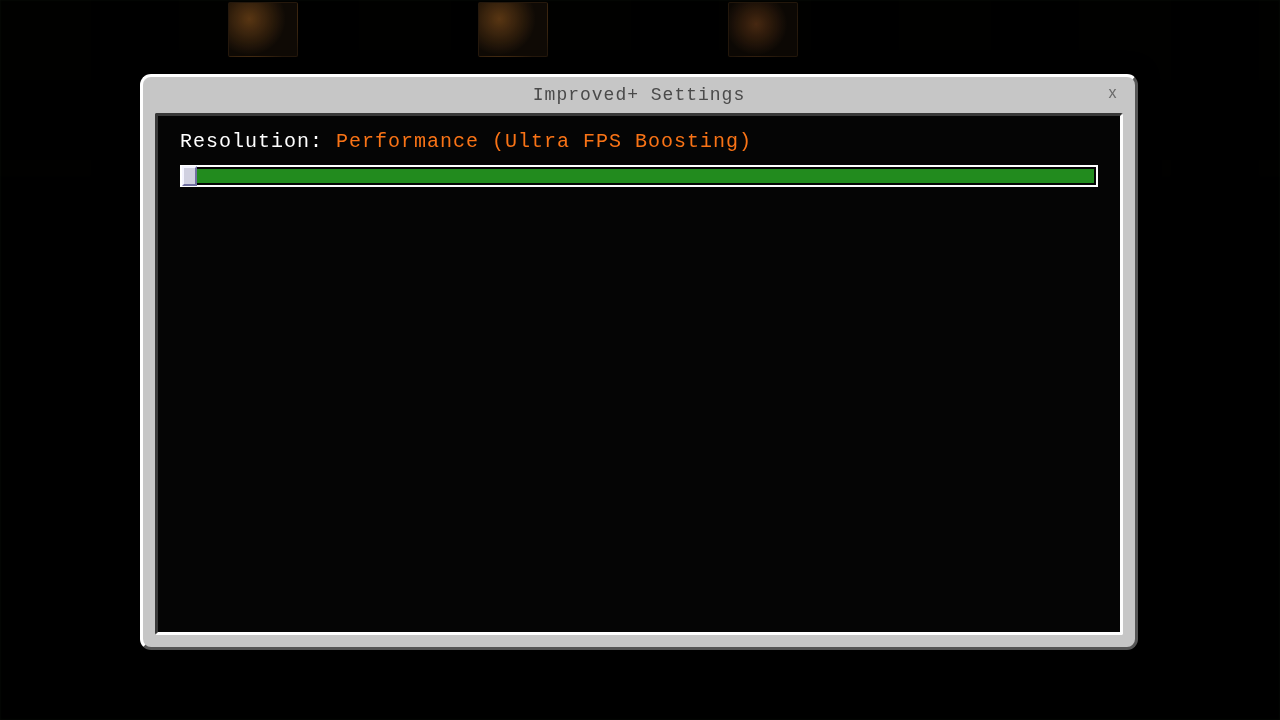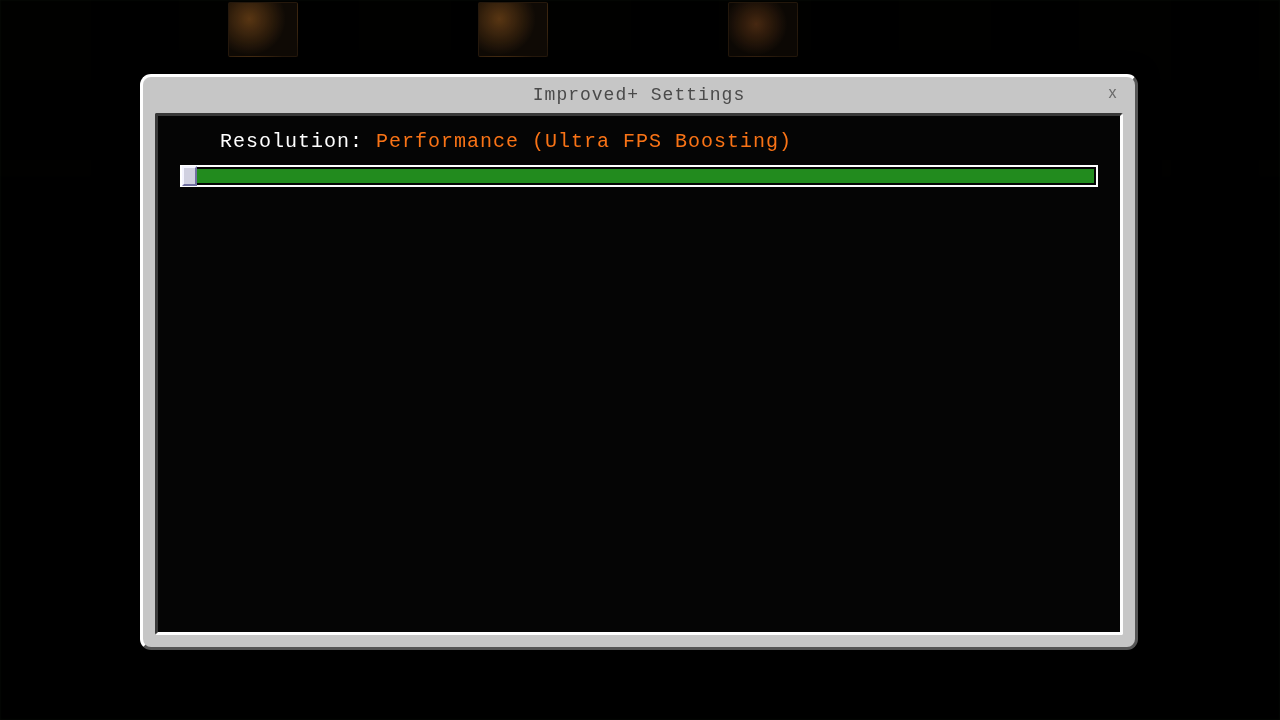--- a/index.html
+++ b/index.html
@@ -102,21 +102,21 @@
     display: flex;
     flex-direction: column;
   }
   
   .setting-label-row {
     font-size: 20px;
     letter-spacing: 1px;
     margin-bottom: 10px;
     font-family: 'Lucida Console', 'Courier New', monospace;
   }
-  .label-white { color: #ffffff; margin-left: 40px; }
+  .label-white { color: #ffffff; }
   .label-green { color: #f97316; }
   
   .slider-track {
     position: relative;
     height: 22px;
     border: 2px solid #ffffff;
     background: transparent;
     margin: 2px 0;
     cursor: pointer;
   }

